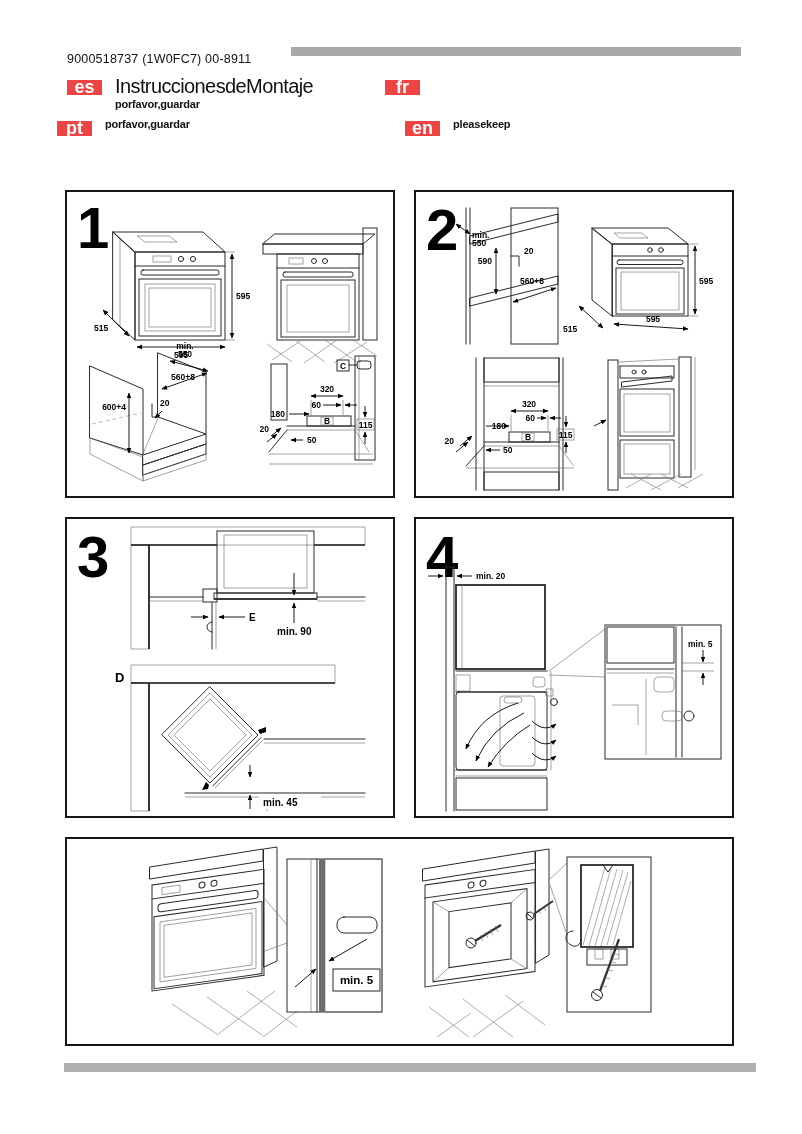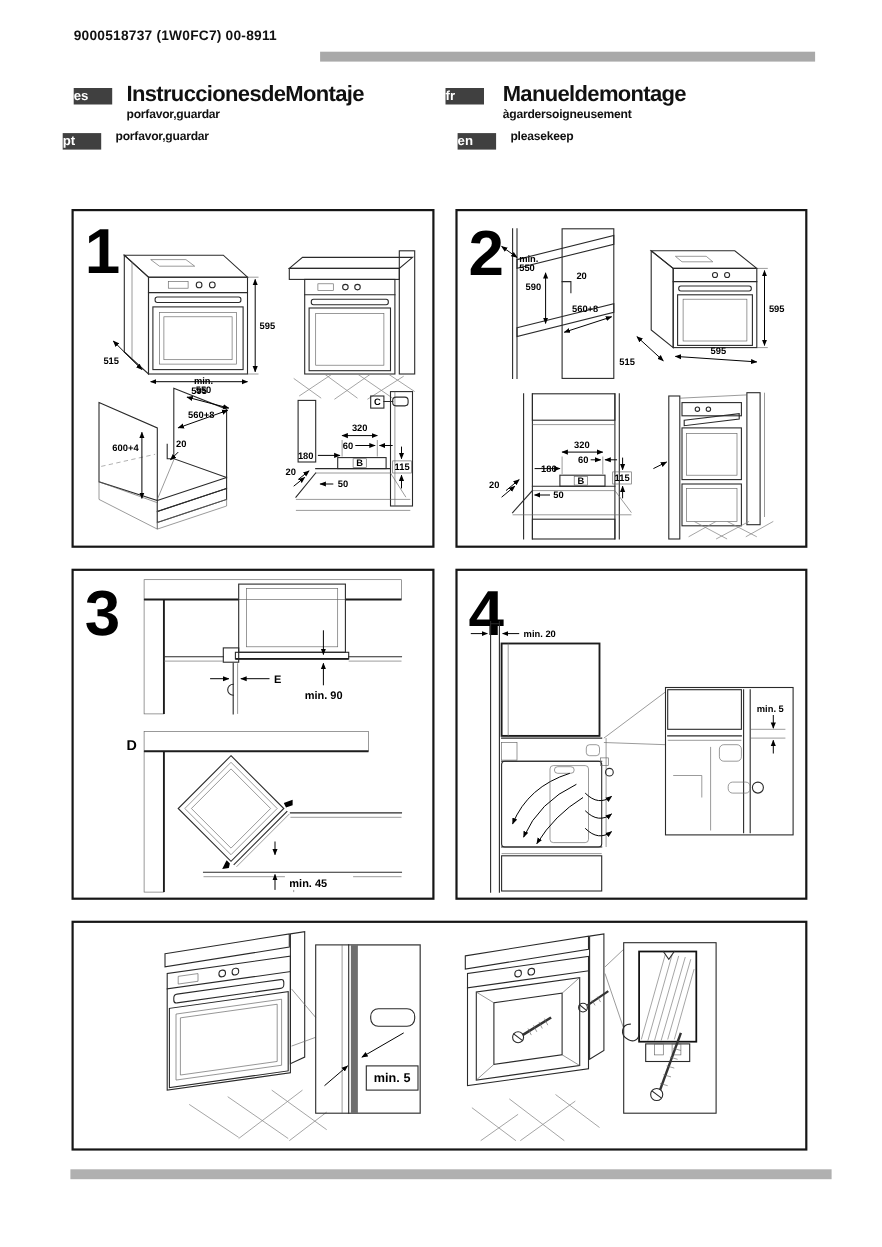--- a/index.html
+++ b/index.html
@@ -1,24 +1,24 @@
 <!DOCTYPE html>
 <html><head>
 <meta charset="utf-8">
 <style>
   html,body{margin:0;padding:0;background:#fff;}
   .page{position:relative;width:802px;height:1134px;background:#fff;overflow:hidden;
         font-family:"Liberation Sans",sans-serif;color:#111;}
-  .doc-number{position:absolute;left:67px;top:25px;font-size:12.5px;letter-spacing:0.2px;font-weight:bold;}
+  .doc-number{position:absolute;left:67px;top:52px;font-size:12.5px;letter-spacing:0.2px;}
   .top-bar{position:absolute;left:291px;top:47px;width:450px;height:9px;background:#a9a9a9;}
   .bottom-bar{position:absolute;left:64px;top:1063px;width:692px;height:9px;background:#b0b0b0;}
   .lang-row{position:absolute;display:flex;gap:13px;}
-  .lang-badge{width:35px;height:15px;background:#404040;color:#fff;font-weight:bold;
-              font-size:12px;line-height:15px;margin-top:4px;flex:none;}
-  .lang-title{font-size:20px;font-weight:bold;letter-spacing:-0.6px;line-height:21px;}
+  .lang-badge{width:35px;height:15px;background:#ef4444;color:#fff;font-weight:bold;
+              font-size:18px;text-align:center;line-height:15px;margin-top:4px;flex:none;}
+  .lang-title{font-size:20px;font-weight:normal;letter-spacing:-0.6px;line-height:21px;}
   .lang-sub{font-size:11px;letter-spacing:-0.2px;margin-top:1px;font-weight:bold;}
   .panel{position:absolute;border:2px solid #161616;background:#fff;box-sizing:border-box;}
   svg{display:block;}
   .dt{font:bold 8.5px "Liberation Sans",sans-serif;fill:#000;}
   .dt10{font:bold 10px "Liberation Sans",sans-serif;fill:#000;}
   .dt11{font:bold 11.5px "Liberation Sans",sans-serif;fill:#000;}
   .dt13{font:bold 13px "Liberation Sans",sans-serif;fill:#000;}
   .big{font:bold 58px "Liberation Sans",sans-serif;fill:#000;}
   .ln{stroke:#2a2a2a;stroke-width:1;fill:none;stroke-linecap:square;}
   .ln2{stroke:#1c1c1c;stroke-width:1.7;fill:none;}
@@ -34,34 +34,30 @@
   <div class="doc-number">9000518737 (1W0FC7) 00-8911</div>
   <div class="top-bar"></div>
 
   <div class="lang-row" style="left:67px;top:76px;">
     <div class="lang-badge">es</div>
     <div>
       <div class="lang-title">InstruccionesdeMontaje</div>
       <div class="lang-sub">porfavor,guardar</div>
     </div>
   </div>
-  <div class="lang-row" style="left:405px;top:76px;gap:17px;">
+  <div class="lang-row" style="left:385px;top:76px;gap:17px;">
     <div class="lang-badge">fr</div>
-    <div>
-      <div class="lang-title">Manueldemontage</div>
-      <div class="lang-sub">àgardersoigneusement</div>
-    </div>
   </div>
   <div class="lang-row" style="left:57px;top:117px;">
     <div class="lang-badge">pt</div>
     <div>
       <div class="lang-sub">porfavor,guardar</div>
     </div>
   </div>
-  <div class="lang-row" style="left:416px;top:117px;">
+  <div class="lang-row" style="left:405px;top:117px;">
     <div class="lang-badge">en</div>
     <div>
       <div class="lang-sub">pleasekeep</div>
     </div>
   </div>
 
   <div class="panel" style="left:65px;top:190px;width:330px;height:308px;">
     <svg width="326" height="304" viewBox="0 0 326 304">
       <defs>
         <marker id="a1" viewBox="0 0 10 10" refX="9" refY="5" markerWidth="6.5" markerHeight="6.5" orient="auto-start-reverse">

